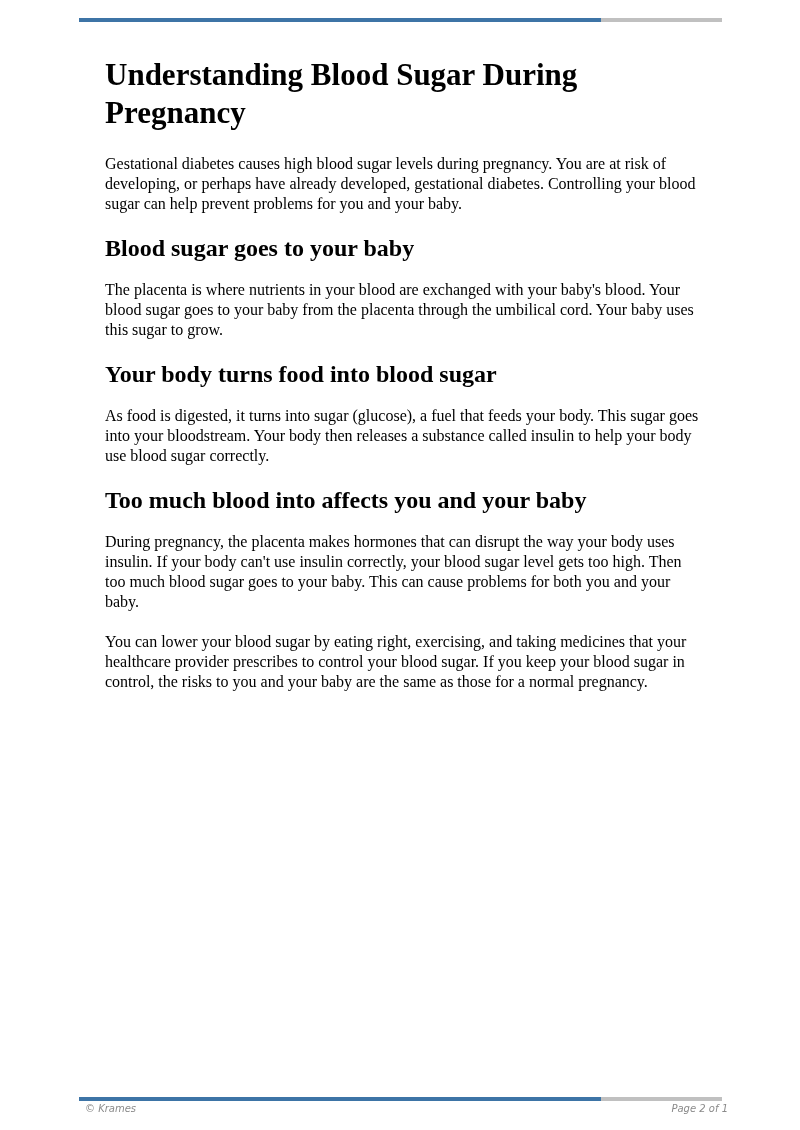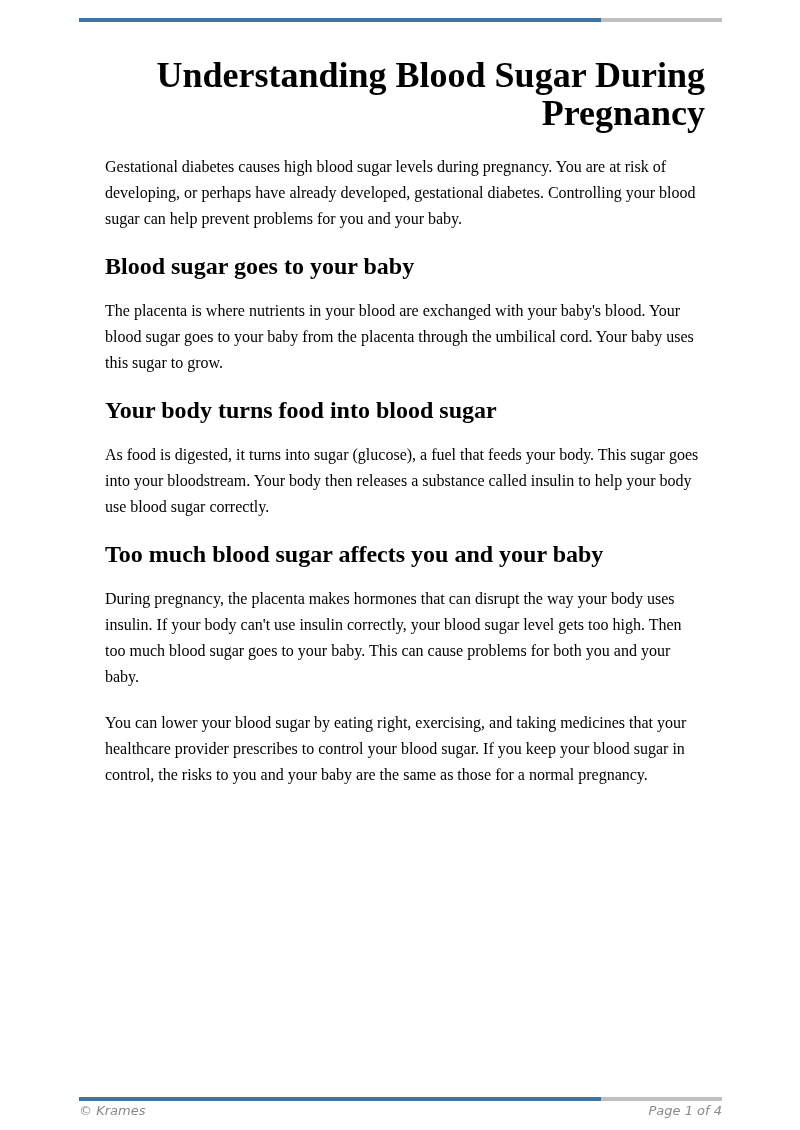--- a/index.html
+++ b/index.html
@@ -42,52 +42,51 @@
     .bottom-bar .fill {
       position: absolute;
       left: 0;
       top: 0;
       height: 100%;
       width: 522px;
       background: #3d74a6;
     }
     .footer {
       position: absolute;
-      left: 79px;
+      left: 85px;
       top: 1103px;
       width: 643px;
       font-family: "DejaVu Sans", "Liberation Sans", sans-serif;
       font-style: italic;
-      font-size: 13px;
+      font-size: 10px;
       color: #8a8a8a;
       display: flex;
       justify-content: space-between;
     }
     .content {
       position: absolute;
       left: 105px;
       top: 56px;
       width: 600px;
     }
     h1 {
-      font-size: 36px;
+      font-size: 31px;
       font-weight: bold;
       line-height: 38px;
       margin: 0 0 22px 0;
-      text-align: right;
     }
     h2 {
       font-size: 24px;
       font-weight: bold;
       line-height: 28px;
       margin: 0 0 18px 0;
     }
     p {
       font-size: 16px;
-      line-height: 26px;
+      line-height: 20px;
       margin: 0 4px 20px 0;
     }
   </style>
 </head>
 <body>
 
 <div class="top-bar">
   <div class="fill"></div>
 </div>
 
@@ -99,29 +98,29 @@
     <h2>Blood sugar goes to your baby</h2>
     <p>The placenta is where nutrients in your blood are exchanged with your baby's blood. Your blood sugar goes to your baby from the placenta through the umbilical cord. Your baby uses this sugar to grow.</p>
   </section>
 
   <section>
     <h2>Your body turns food into blood sugar</h2>
     <p>As food is digested, it turns into sugar (glucose), a fuel that feeds your body. This sugar goes into your bloodstream. Your body then releases a substance called insulin to help your body use blood sugar correctly.</p>
   </section>
 
   <section>
-    <h2>Too much blood sugar affects you and your baby</h2>
+    <h2>Too much blood into affects you and your baby</h2>
     <p>During pregnancy, the placenta makes hormones that can disrupt the way your body uses insulin. If your body can't use insulin correctly, your blood sugar level gets too high. Then too much blood sugar goes to your baby. This can cause problems for both you and your baby.</p>
   </section>
 
   <section>
     <p>You can lower your blood sugar by eating right, exercising, and taking medicines that your healthcare provider prescribes to control your blood sugar. If you keep your blood sugar in control, the risks to you and your baby are the same as those for a normal pregnancy.</p>
   </section>
 </div>
 
 <div class="bottom-bar">
   <div class="fill"></div>
 </div>
 
 <div class="footer">
   <span>© Krames</span>
-  <span>Page 1 of 4</span>
+  <span>Page 2 of 1</span>
 </div>
 
 </body></html>

